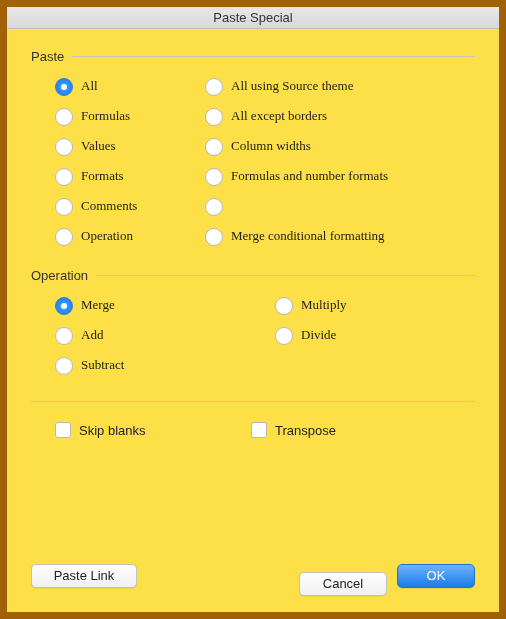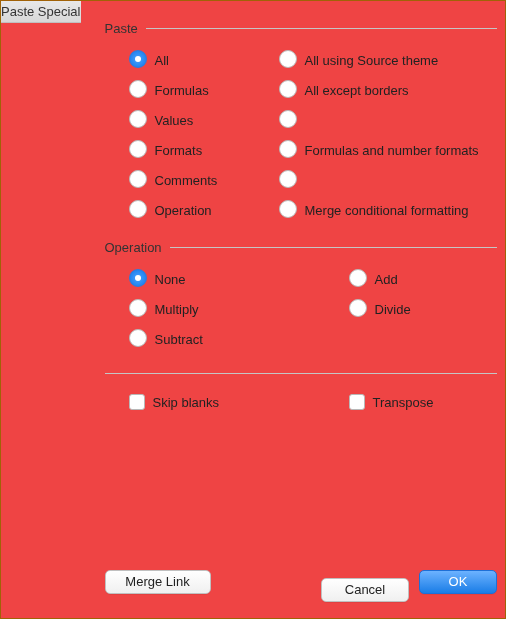--- a/index.html
+++ b/index.html
@@ -8,37 +8,37 @@
     body {
       margin: 0;
       padding: 0;
       font-family: -apple-system, BlinkMacSystemFont, "Helvetica Neue", sans-serif;
       font-size: 13px;
       background: #f0f0f0;
     }
     .window {
       width: 506px;
       height: 619px;
-      background: #ef4444;
-      display: flex;
-      flex-direction: row;
-      border: 1px solid #a16207;
+      background: #fde047;
+      display: flex;
+      flex-direction: column;
+      border: 7px solid #a16207;
     }
     .titlebar {
       height: 22px;
       background: linear-gradient(#e8e8e8, #d8d8d8);
       border-bottom: 1px solid #c0c0c0;
       text-align: center;
       line-height: 22px;
       font-size: 13px;
       color: #333;
     }
     .content {
       flex: 1;
-      padding: 20px 8px 16px 24px;
+      padding: 20px 24px 16px 24px;
       display: flex;
       flex-direction: column;
     }
     .section-header {
       display: flex;
       align-items: center;
       margin-bottom: 14px;
       gap: 8px;
     }
     .section-label {
@@ -59,23 +59,24 @@
     }
     .radio-grid-op {
       display: grid;
       grid-template-columns: 220px 1fr;
       row-gap: 12px;
       margin-left: 24px;
       margin-bottom: 24px;
     }
     .radio-item {
       display: flex;
-      align-items: flex-end;
+      align-items: flex-start;
       gap: 8px;
       cursor: default;
+      font-family: Liberation Serif, serif;
     }
     .radio-btn {
       width: 18px;
       height: 18px;
       border-radius: 50%;
       border: 1px solid #b8b8b8;
       background: #fff;
       flex-shrink: 0;
       position: relative;
     }
@@ -108,21 +109,21 @@
       margin-left: 24px;
       margin-bottom: 24px;
     }
     .check-item {
       display: flex;
       align-items: center;
       gap: 8px;
       cursor: default;
     }
     .check-item:first-child {
-      width: 220px;
+      width: 196px;
     }
     .checkbox {
       width: 16px;
       height: 16px;
       border-radius: 3px;
       border: 1px solid #b8b8b8;
       background: #fff;
       flex-shrink: 0;
     }
     .button-row {
@@ -188,20 +189,21 @@
       <div class="radio-item">
         <span class="radio-btn"></span>
         <span class="radio-label">All except borders</span>
       </div>
       <div class="radio-item">
         <span class="radio-btn"></span>
         <span class="radio-label">Values</span>
       </div>
       <div class="radio-item">
         <span class="radio-btn"></span>
+        <span class="radio-label">Column widths</span>
       </div>
       <div class="radio-item">
         <span class="radio-btn"></span>
         <span class="radio-label">Formats</span>
       </div>
       <div class="radio-item">
         <span class="radio-btn"></span>
         <span class="radio-label">Formulas and number formats</span>
       </div>
       <div class="radio-item">
@@ -221,29 +223,29 @@
       </div>
     </div>
 
     <div class="section-header">
       <span class="section-label">Operation</span>
       <span class="section-line"></span>
     </div>
     <div class="radio-grid-op">
       <div class="radio-item">
         <span class="radio-btn selected"></span>
-        <span class="radio-label">None</span>
+        <span class="radio-label">Merge</span>
+      </div>
+      <div class="radio-item">
+        <span class="radio-btn"></span>
+        <span class="radio-label">Multiply</span>
       </div>
       <div class="radio-item">
         <span class="radio-btn"></span>
         <span class="radio-label">Add</span>
-      </div>
-      <div class="radio-item">
-        <span class="radio-btn"></span>
-        <span class="radio-label">Multiply</span>
       </div>
       <div class="radio-item">
         <span class="radio-btn"></span>
         <span class="radio-label">Divide</span>
       </div>
       <div class="radio-item">
         <span class="radio-btn"></span>
         <span class="radio-label">Subtract</span>
       </div>
     </div>
@@ -255,20 +257,20 @@
         <span class="checkbox"></span>
         <span class="radio-label">Skip blanks</span>
       </div>
       <div class="check-item">
         <span class="checkbox"></span>
         <span class="radio-label">Transpose</span>
       </div>
     </div>
 
     <div class="button-row">
-      <div class="btn btn-pastelink">Merge Link</div>
+      <div class="btn btn-pastelink">Paste Link</div>
       <div class="spacer"></div>
       <div class="btn btn-cancel">Cancel</div>
       <div class="btn btn-default">OK</div>
     </div>
 
   </div>
 </div>
 
 </body></html>

